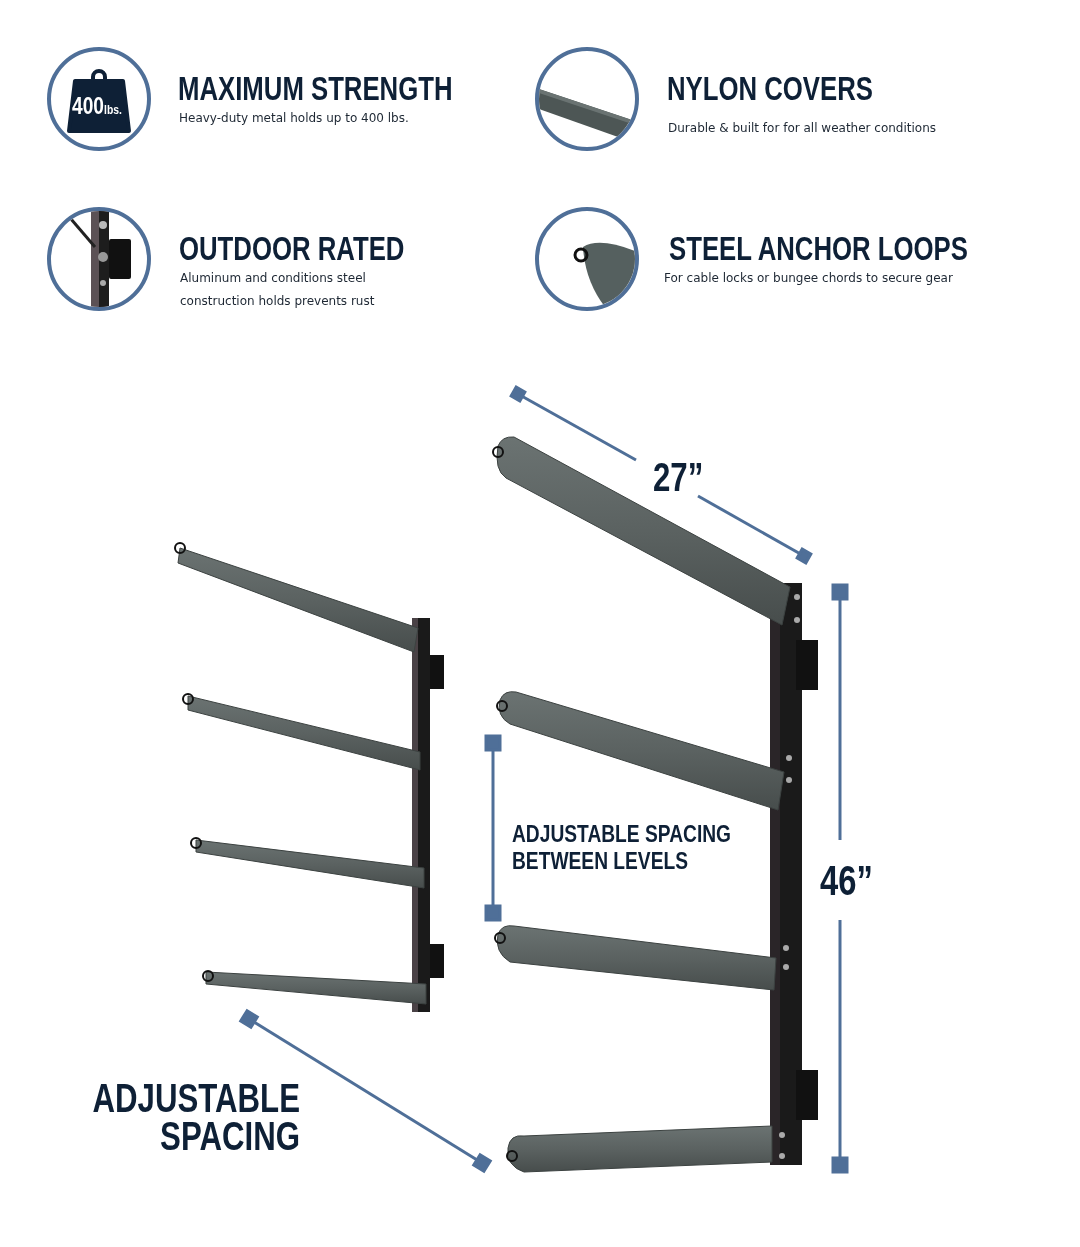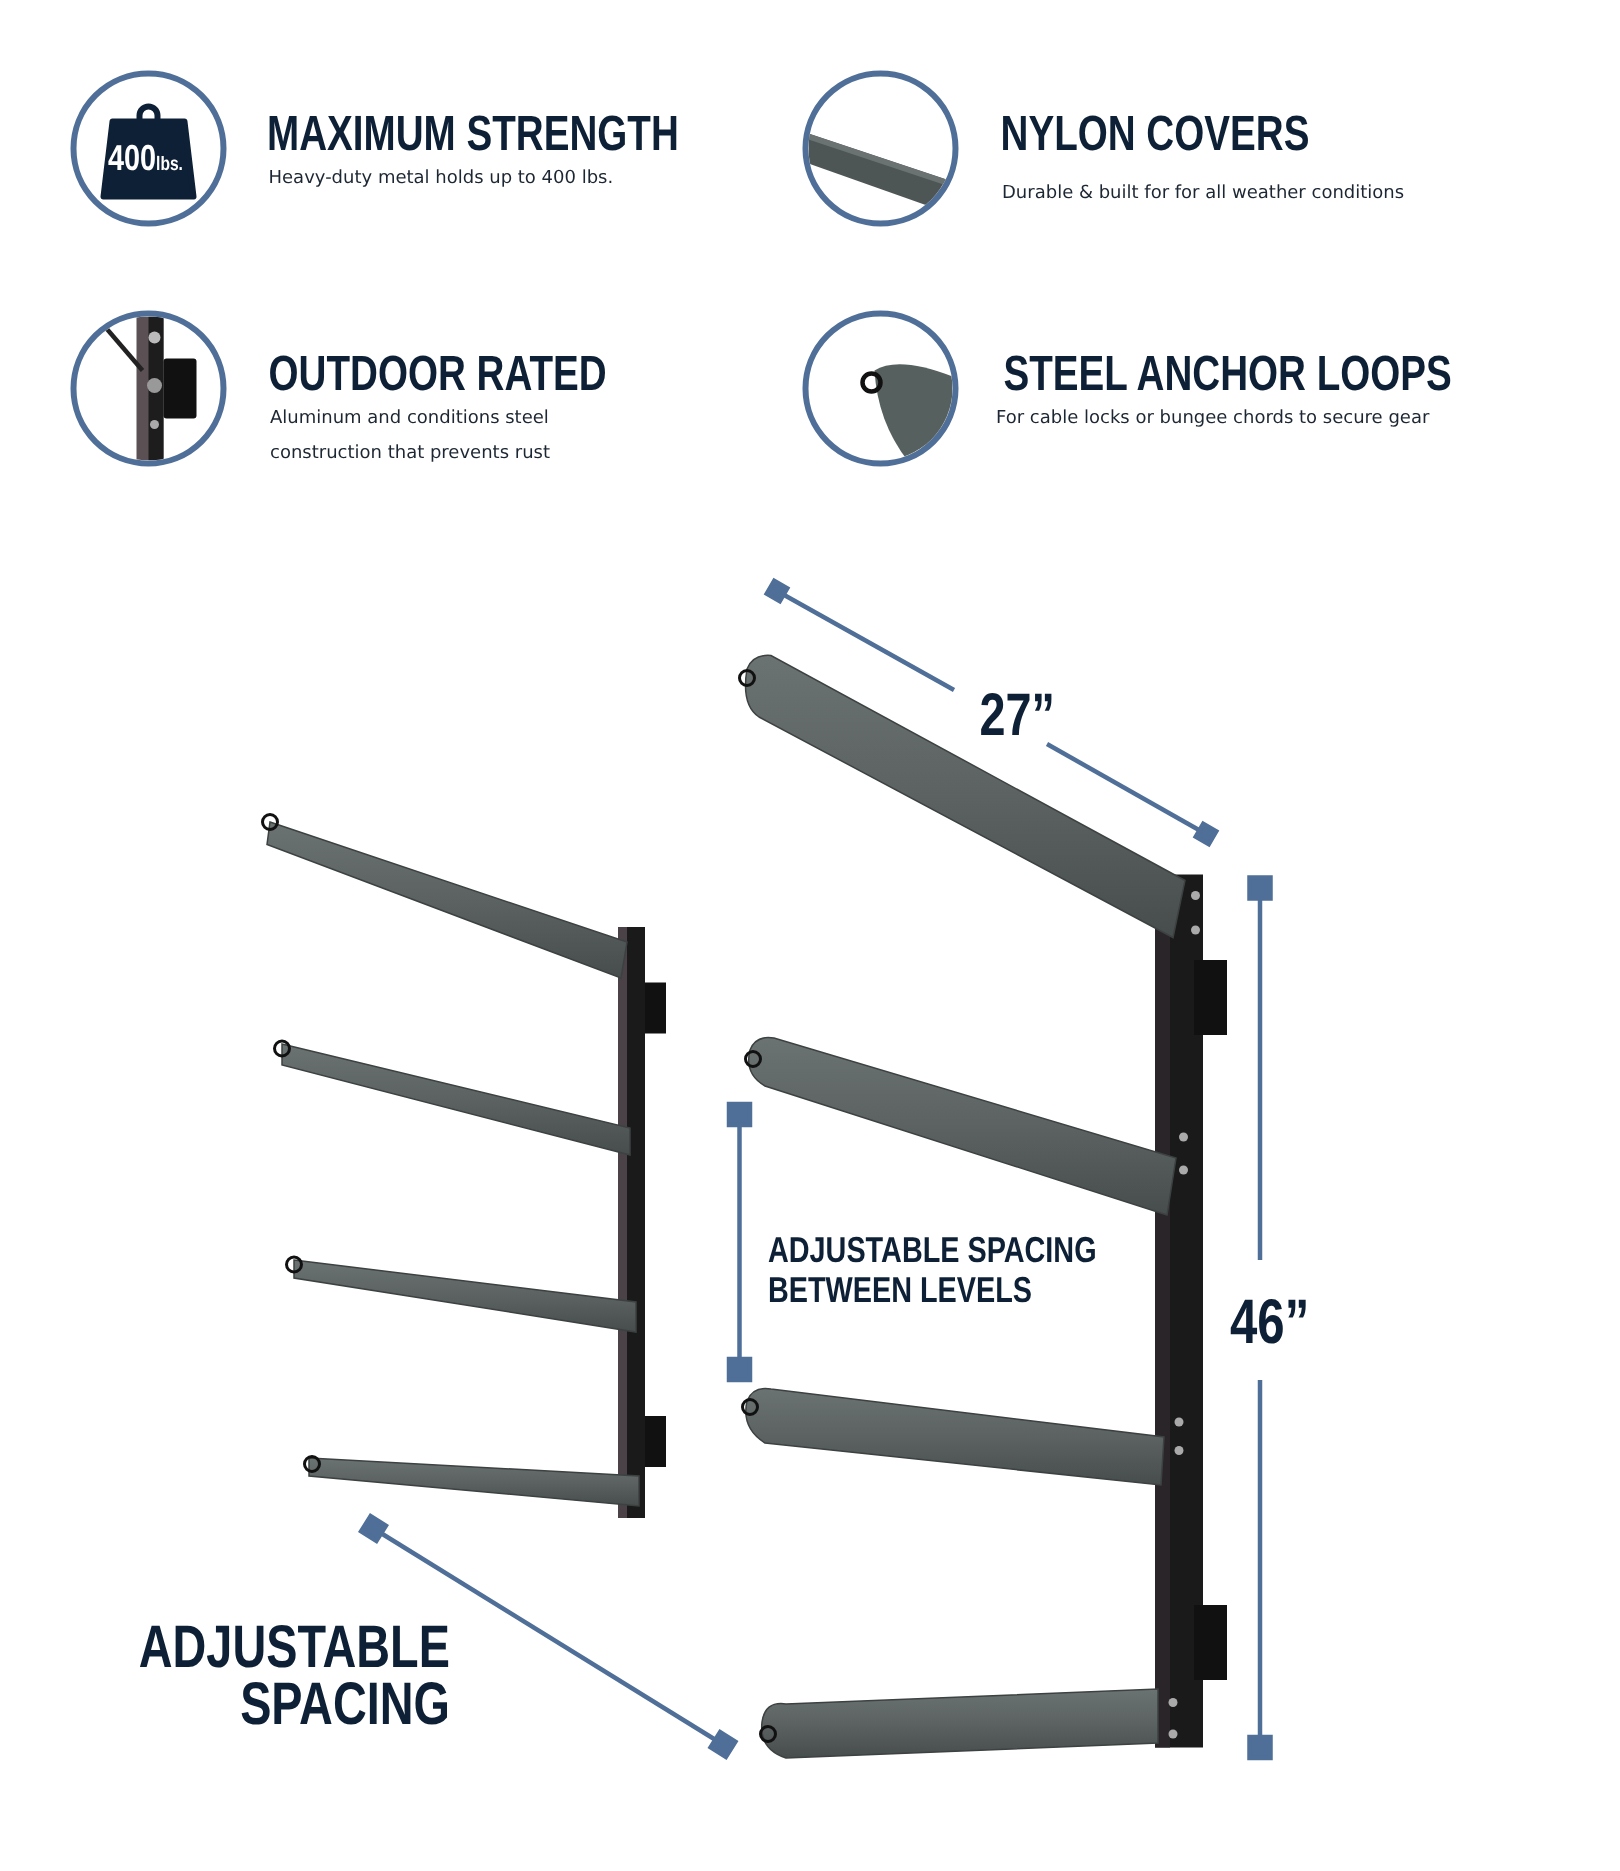--- a/index.html
+++ b/index.html
@@ -48,21 +48,21 @@
       <rect x="48" y="0" width="10" height="96" fill="#1d1d1d"></rect>
       <rect x="58" y="28" width="22" height="40" rx="2" fill="#111"></rect>
       <circle cx="52" cy="14" r="4" fill="#bbb"></circle>
       <circle cx="52" cy="46" r="5" fill="#999"></circle>
       <circle cx="52" cy="72" r="3" fill="#aaa"></circle>
       <path d="M20 8 L44 36" stroke="#222" stroke-width="3" fill="none"></path>
     </svg>
   </div>
   <div class="ftitle" style="left:179px;top:232px;">OUTDOOR RATED</div>
   <div class="fdesc" style="left:180px;top:267px;">Aluminum and conditions steel</div>
-  <div class="fdesc" style="left:180px;top:290px;">construction that prevents rust</div>
+  <div class="fdesc" style="left:180px;top:290px;">construction holds prevents rust</div>
 </div>
 
 <div class="feature">
   <div class="circle" style="left:535px;top:207px;">
     <svg width="96" height="96" viewBox="0 0 96 96">
       <path d="M44 36 Q60 26 96 40 L96 96 L66 96 Q46 70 44 36Z" fill="#55605f"></path>
       <circle cx="42" cy="44" r="6" fill="none" stroke="#111" stroke-width="3"></circle>
     </svg>
   </div>
   <div class="ftitle" style="left:669px;top:232px;">STEEL ANCHOR LOOPS</div>

